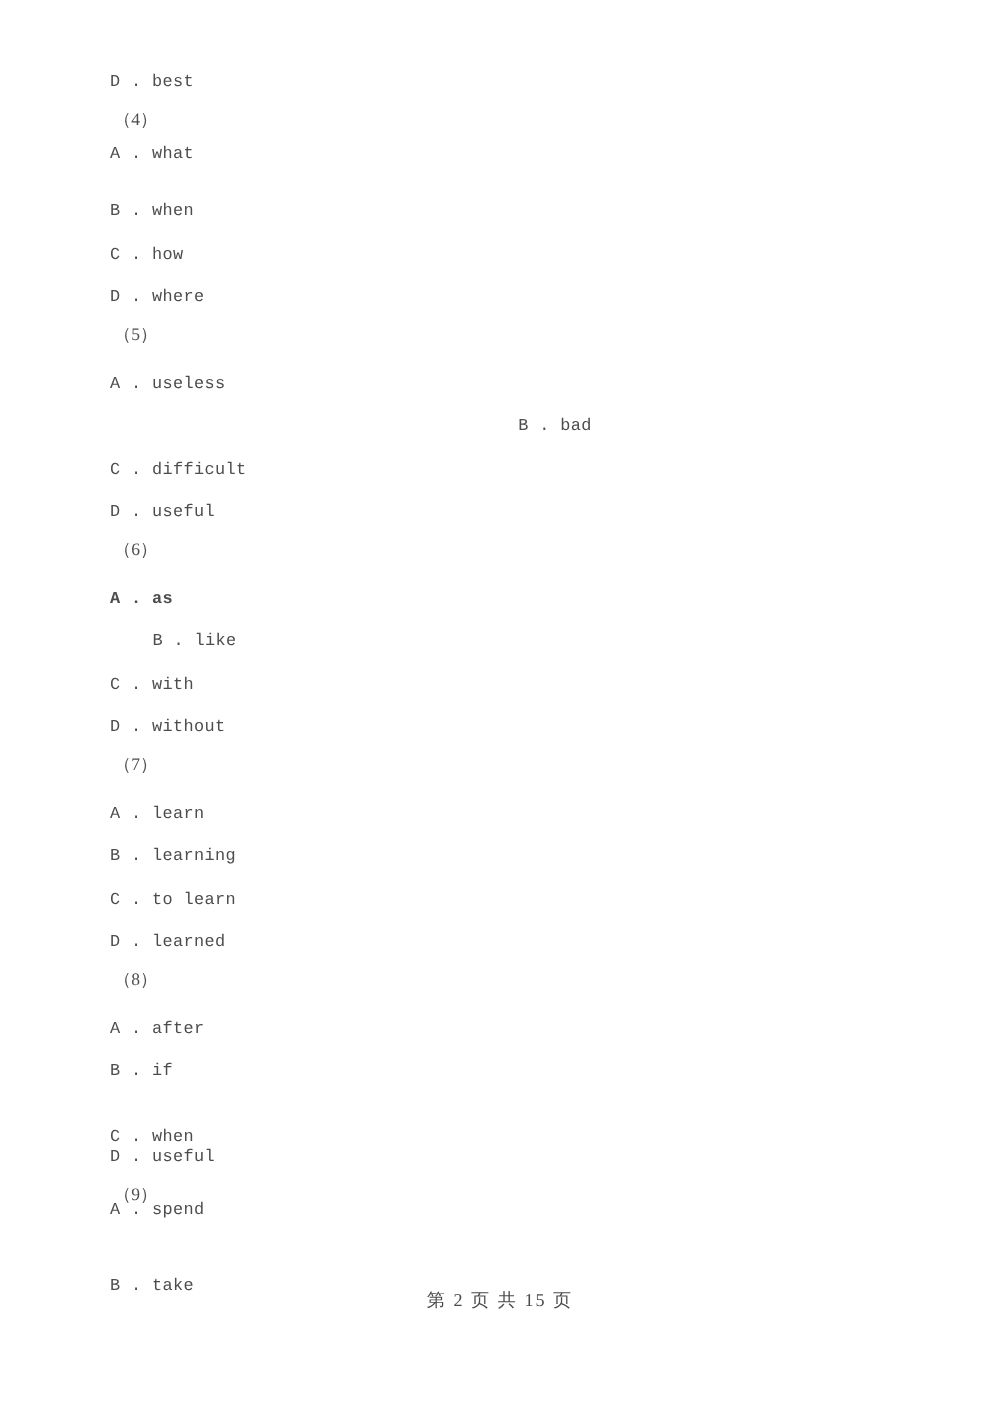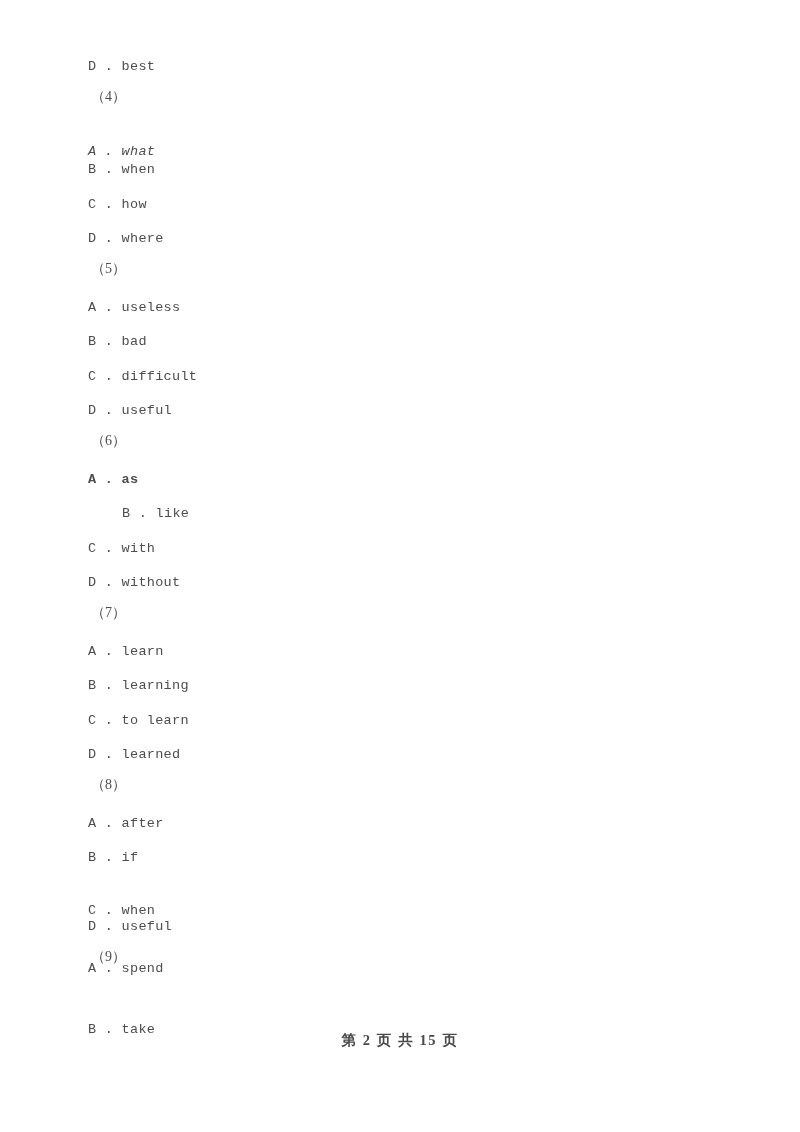--- a/index.html
+++ b/index.html
@@ -72,37 +72,36 @@
     position: absolute;
     left: 0;
     top: 1031px;
     width: 800px;
     text-align: center;
     font-family: "Liberation Serif", "DejaVu Serif", serif;
     font-size: 14.5px;
     letter-spacing: 1.6px;
     color: #4a4a4a;
     white-space: pre;
-    font-weight: bold;
   }
 </style>
 </head>
 <body>
 
 <div id="page">
   <div id="content">
       <div class="line opt" style="top: 48px;"><span class="txt">D . best</span></div>
       <div class="line grp" style="top: 79px;"><span class="txt">（4）</span></div>
-      <div class="line opt" style="top: 133px; font-style: italic;"><span class="txt">A . what</span></div>
+      <div class="line opt" style="top: 105px;"><span class="txt">A . what</span></div>
       <div class="line opt" style="top: 151px;"><span class="txt">B . when</span></div>
       <div class="line opt" style="top: 186px;"><span class="txt">C . how</span></div>
       <div class="line opt" style="top: 220px;"><span class="txt">D . where</span></div>
       <div class="line grp" style="top: 251px;"><span class="txt">（5）</span></div>
       <div class="line opt" style="top: 289px;"><span class="txt">A . useless</span></div>
-      <div class="line opt" style="top: 323px;"><span class="txt">B . bad</span></div>
+      <div class="line opt" style="top: 323px; text-align: center;"><span class="txt">B . bad</span></div>
       <div class="line opt" style="top: 358px;"><span class="txt">C . difficult</span></div>
       <div class="line opt" style="top: 392px;"><span class="txt">D . useful</span></div>
       <div class="line grp" style="top: 423px;"><span class="txt">（6）</span></div>
       <div class="line opt" style="top: 461px; font-weight: bold;"><span class="txt">A . as</span></div>
       <div class="line opt" style="top: 495px; padding-left: 34px;"><span class="txt">B . like</span></div>
       <div class="line opt" style="top: 530px;"><span class="txt">C . with</span></div>
       <div class="line opt" style="top: 564px;"><span class="txt">D . without</span></div>
       <div class="line grp" style="top: 595px;"><span class="txt">（7）</span></div>
       <div class="line opt" style="top: 633px;"><span class="txt">A . learn</span></div>
       <div class="line opt" style="top: 667px;"><span class="txt">B . learning</span></div>

